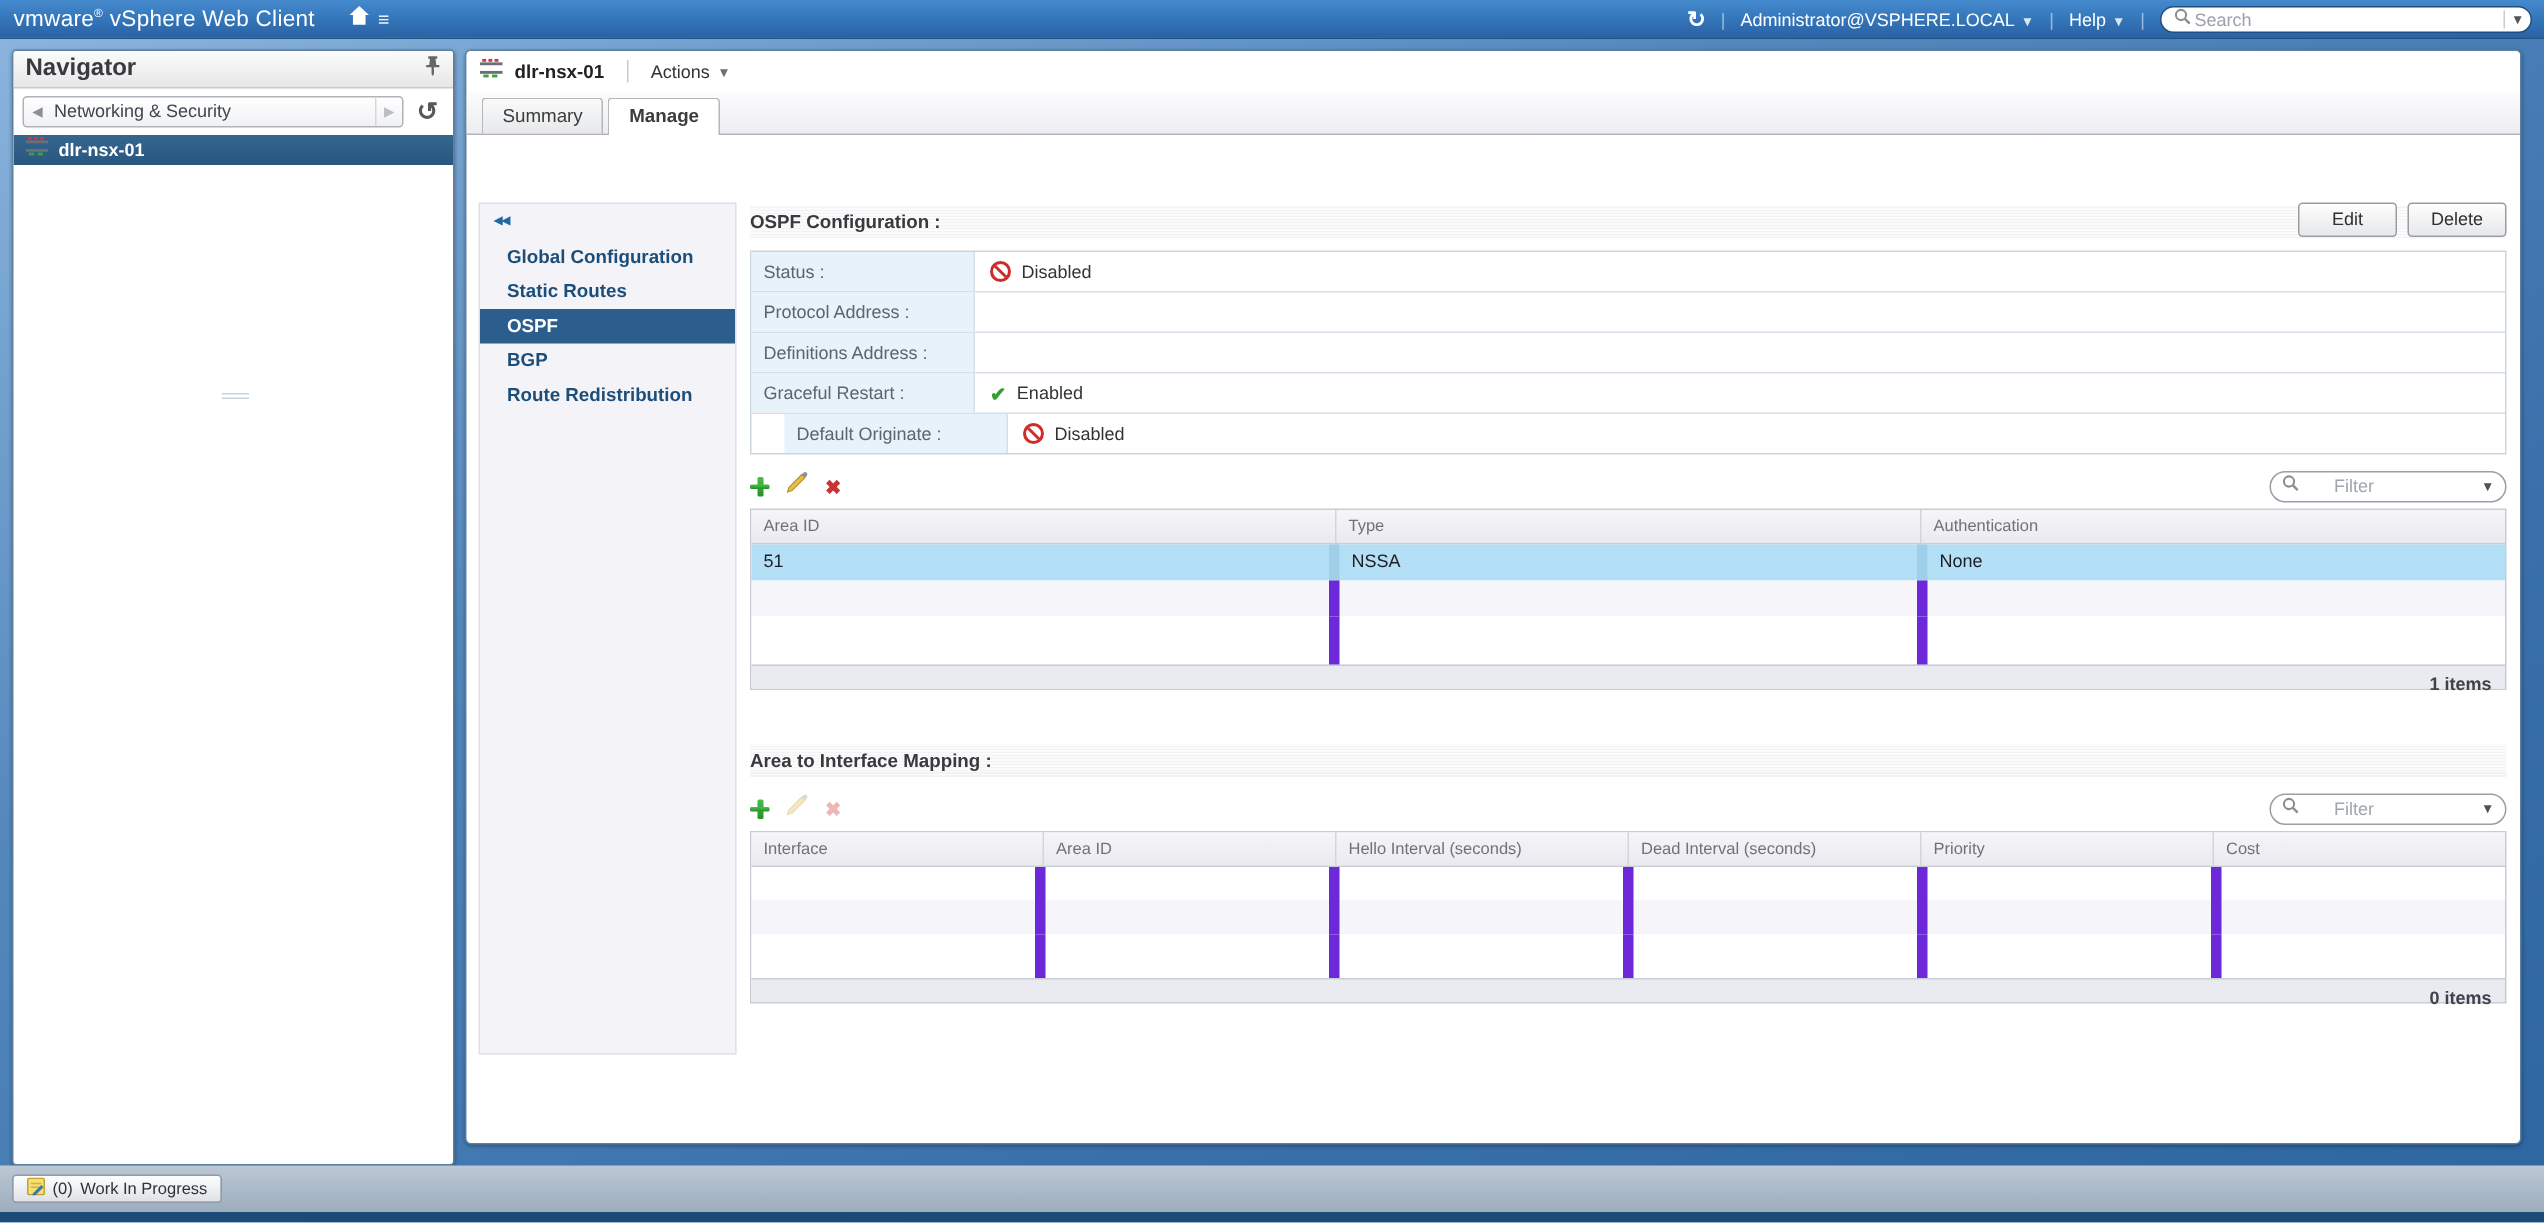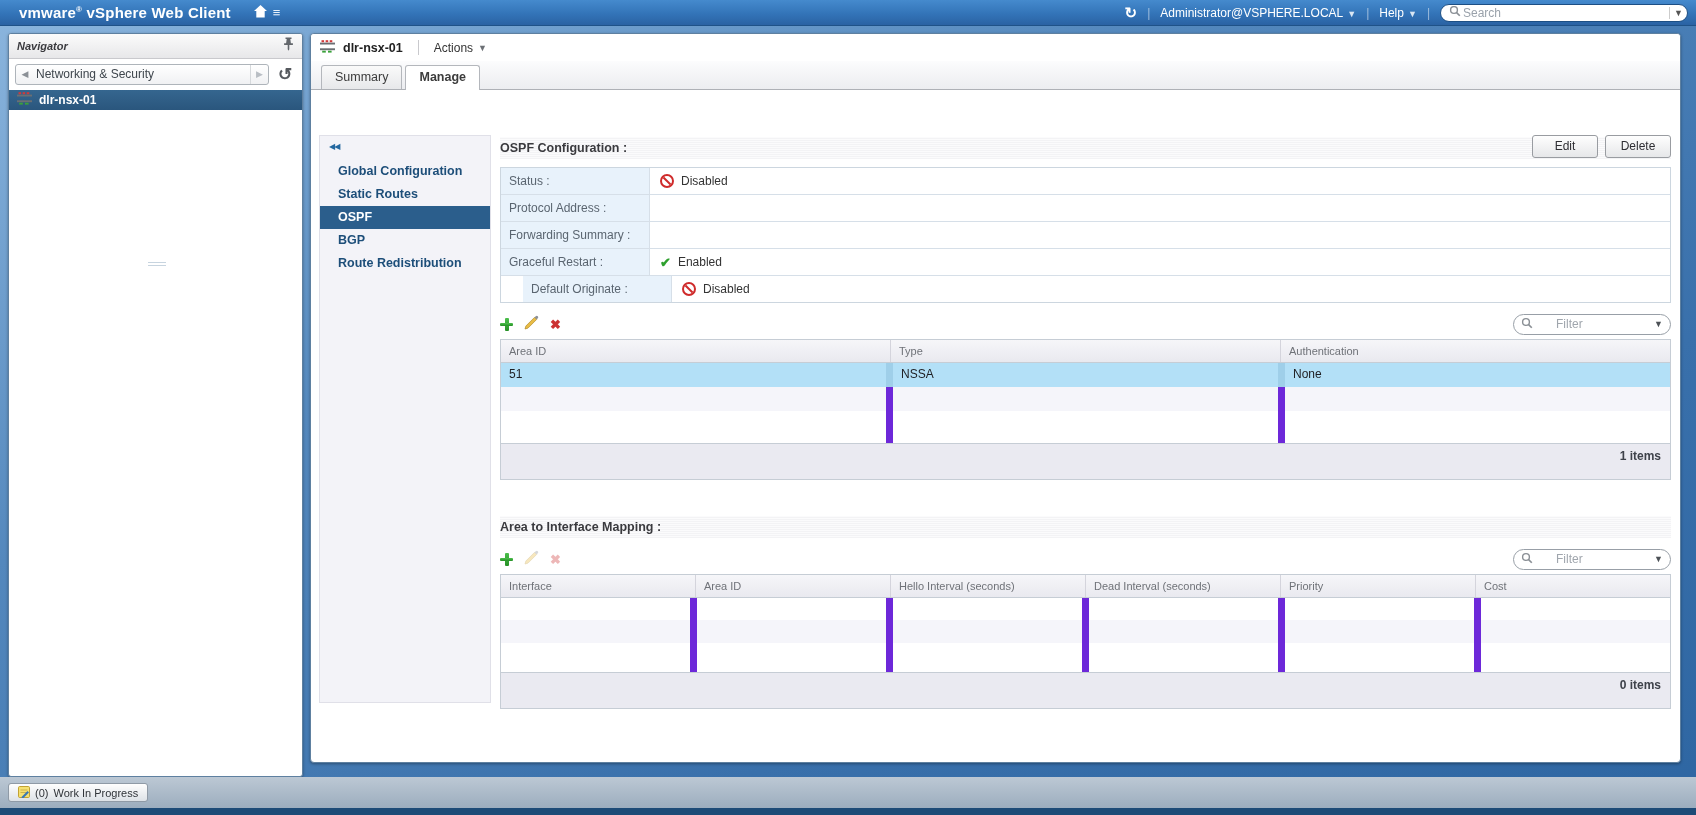--- a/index.html
+++ b/index.html
@@ -5,41 +5,41 @@
   * { box-sizing: border-box; }
   html,body { margin:0; padding:0; }
   body { font-family:"Liberation Sans", sans-serif; width:1696px; height:815px; overflow:hidden; }
   .stage { position:relative; width:1696px; height:815px;
            background:linear-gradient(155deg,#8cb6de 0%,#5488bd 35%,#3970ab 70%,#2e66a2 100%); }
 
   
   .topbar { position:absolute; left:0; top:0; width:1696px; height:26px;
             background:linear-gradient(180deg,#458acd 0%,#3374b8 55%,#2a62a3 100%);
             border-bottom:1px solid #1f5288; display:flex; align-items:center; color:#fff; }
-  .brand { margin-left:19px; font-size:15px; font-weight:bold; letter-spacing:.2px; white-space:nowrap; }
+  .brand { margin-left:9px; font-size:15px; font-weight:normal; letter-spacing:.2px; white-space:nowrap; }
   .brand sup { font-size:8px; }
   .home-wrap { display:flex; align-items:center; gap:5px; margin-left:22px; }
   .menu-icon { font-size:13px; color:#eaf2fa; }
   .top-right { margin-left:auto; display:flex; align-items:center; gap:10px; margin-right:8px; font-size:12px; }
   .tsep { color:rgba(255,255,255,.5); font-size:12px; }
   .refresh-icon { font-size:15px; font-weight:bold; color:#fff; cursor:pointer; }
   .caret { font-size:9px; color:#d9e6f3; margin-left:4px; }
   .searchbox { width:248px; height:18px; background:#fff; border-radius:9px; display:flex; align-items:center;
                padding:0 4px 0 8px; border:1px solid #1d4f84; }
   .searchbox input { border:none; outline:none; flex:1; font-size:12px; color:#444; background:transparent;
                      font-family:"Liberation Sans",sans-serif; }
   .searchbox input::placeholder { color:#9aa2ab; }
   .search-caret { border-left:1px solid #ccc; padding-left:4px; color:#555; font-size:9px; height:12px; display:flex; align-items:center; }
 
   
   .navigator { position:absolute; left:8px; top:33px; width:295px; height:744px; background:#fff;
                border:1px solid #5e80a0; border-radius:3px; box-shadow:0 1px 3px rgba(0,0,0,.35); overflow:hidden; }
   .nav-header { height:25px; background:linear-gradient(180deg,#fbfbfb,#e7e7e9); border-bottom:1px solid #c9c9cd;
                 display:flex; align-items:center; padding:0 8px; }
-  .nav-title { font-size:11px; font-weight:bold; color:#3a3a3e;font-style:italic; }
+  .nav-title { font-size:16px; font-weight:bold; color:#3a3a3e; }
   .pin-icon { margin-left:auto; }
   .nav-controls { display:flex; align-items:center; gap:5px; padding:4px 6px; }
   .crumb-group { flex:1; height:21px; display:flex; align-items:center; border:1px solid #aeb4ba; border-radius:3px;
                  background:linear-gradient(180deg,#ffffff,#f0f1f3); overflow:hidden; }
   .crumb-btn { width:18px; height:100%; display:flex; align-items:center; justify-content:center;
                color:#8b9096; font-size:9px; }
   .crumb-btn.fwd { border-left:1px solid #d6d9dc; color:#b9bec4; }
   .crumb-label { flex:1; font-size:12px; color:#3f464d; padding-left:2px; white-space:nowrap; overflow:hidden; }
   .history-btn { width:22px; height:22px; display:flex; align-items:center; justify-content:center;
                  color:#55595e; font-size:17px; font-weight:bold; }
@@ -129,21 +129,21 @@
   .g-hcell { flex:1; font-size:11px; color:#6f7278; padding:5px 8px 0; border-right:1px solid #d4d4dc;
              white-space:nowrap; overflow:hidden; }
   .g-hcell.last { border-right:none; }
   .g-row { display:flex; height:24px; background:#fff; }
   .g-row.alt { background:#f5f5fa; }
   .g-row.sel { background:#b3e0f7; }
   .g-cell { flex:1; font-size:12px; color:#1e1e22; padding:4px 8px 0; border-right:7px solid #6d28d9;
             white-space:nowrap; overflow:hidden; }
   .g-cell.last { border-right:none; }
   .g-row.sel .g-cell { border-right-color:#9fcfe9; }
-  .g-foot { height:36px; background:#eaeaf1; border-top:1px solid #c6cdd5; text-align:right; font-size:12px;
+  .g-foot { height:16px; background:#eaeaf1; border-top:1px solid #c6cdd5; text-align:right; font-size:12px;
             font-weight:bold; color:#3e424a; line-height:24px; padding-right:9px; }
 
   .mt-ad { margin-top:33px; }
   .mt-am { margin-top:36px; }
 </style>
 </head>
 <body>
 
 <div class="stage">
 
@@ -264,21 +264,21 @@
             <div class="prop-value">
               <span class="ico-disabled"></span>
               <span>Disabled</span>
             </div>
           </div>
           <div class="prop-row">
             <div class="prop-label">Protocol Address :</div>
             <div class="prop-value"></div>
           </div>
           <div class="prop-row">
-            <div class="prop-label">Forwarding Summary :</div>
+            <div class="prop-label">Definitions Address :</div>
             <div class="prop-value"></div>
           </div>
           <div class="prop-row">
             <div class="prop-label">Graceful Restart :</div>
             <div class="prop-value">
               <span class="ico-check">✔</span>
               <span>Enabled</span>
             </div>
           </div>
           <div class="prop-row last">

